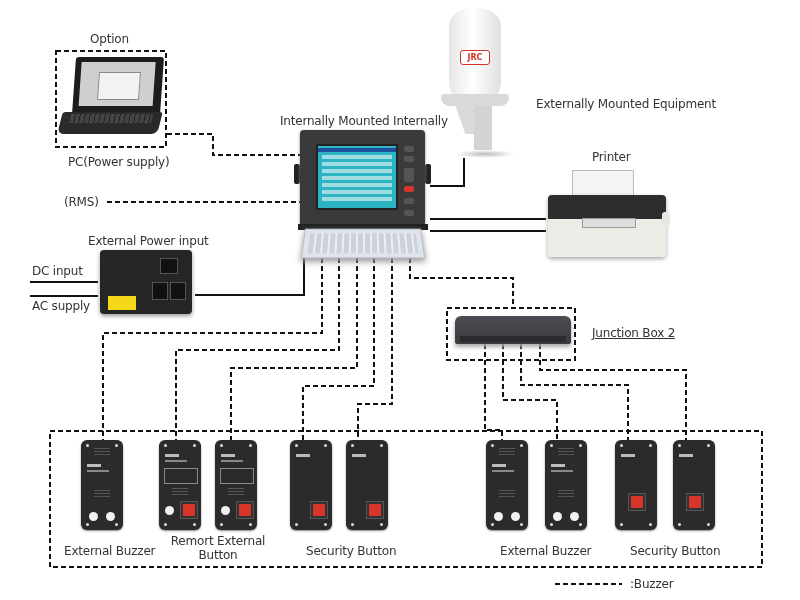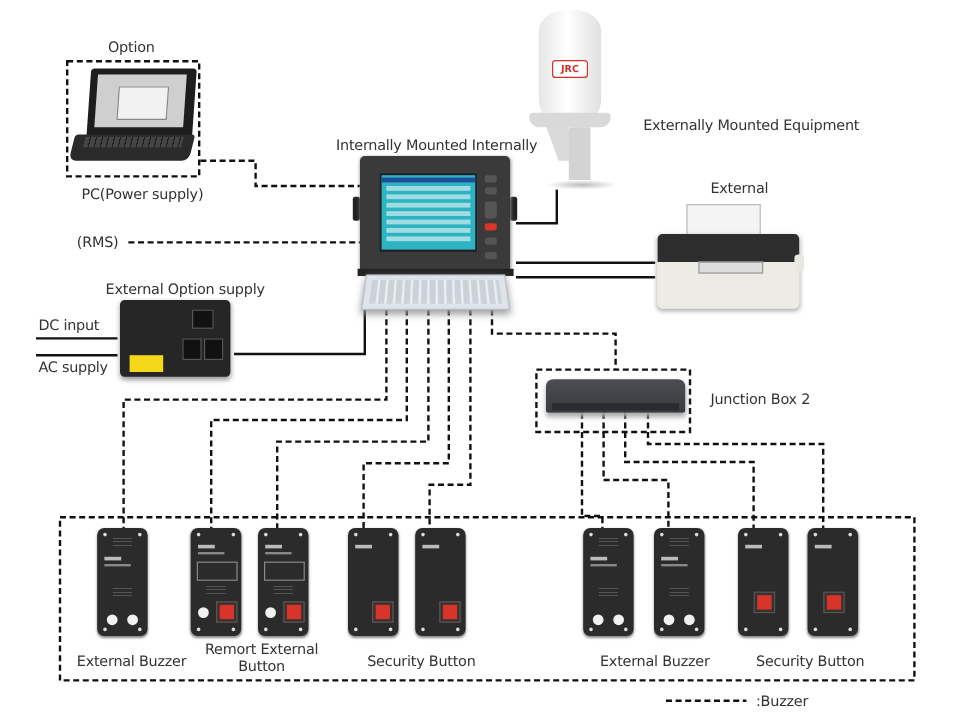--- a/index.html
+++ b/index.html
@@ -91,25 +91,25 @@
 
     <line x1="555" y1="584" x2="622" y2="584"></line>
   </g>
 </svg>
 
 <div class="lbl" style="left:90px;top:32px;">Option</div>
 <div class="lbl" style="left:68px;top:155px;">PC(Power supply)</div>
 <div class="lbl" style="left:64px;top:195px;">(RMS)</div>
 <div class="lbl" style="left:280px;top:114px;">Internally Mounted Internally</div>
 <div class="lbl" style="left:536px;top:97px;">Externally Mounted Equipment</div>
-<div class="lbl" style="left:592px;top:150px;">External</div>
-<div class="lbl" style="left:88px;top:234px;">External Option supply</div>
+<div class="lbl" style="left:592px;top:150px;">Printer</div>
+<div class="lbl" style="left:88px;top:234px;">External Power input</div>
 <div class="lbl" style="left:32px;top:264px;">DC input</div>
 <div class="lbl" style="left:32px;top:299px;">AC supply</div>
-<div class="lbl" style="left:592px;top:326px;">Junction Box 2</div>
+<div class="lbl" style="left:592px;top:326px;text-decoration:underline;">Junction Box 2</div>
 <div class="lbl" style="left:64px;top:544px;">External Buzzer</div>
 <div class="lbl center" style="left:168px;top:534px;width:100px;">
   <div>Remort External</div>
   <div>Button</div>
 </div>
 <div class="lbl" style="left:306px;top:544px;">Security Button</div>
 <div class="lbl" style="left:500px;top:544px;">External Buzzer</div>
 <div class="lbl" style="left:630px;top:544px;">Security Button</div>
 <div class="lbl" style="left:630px;top:577px;">:Buzzer</div>
 

